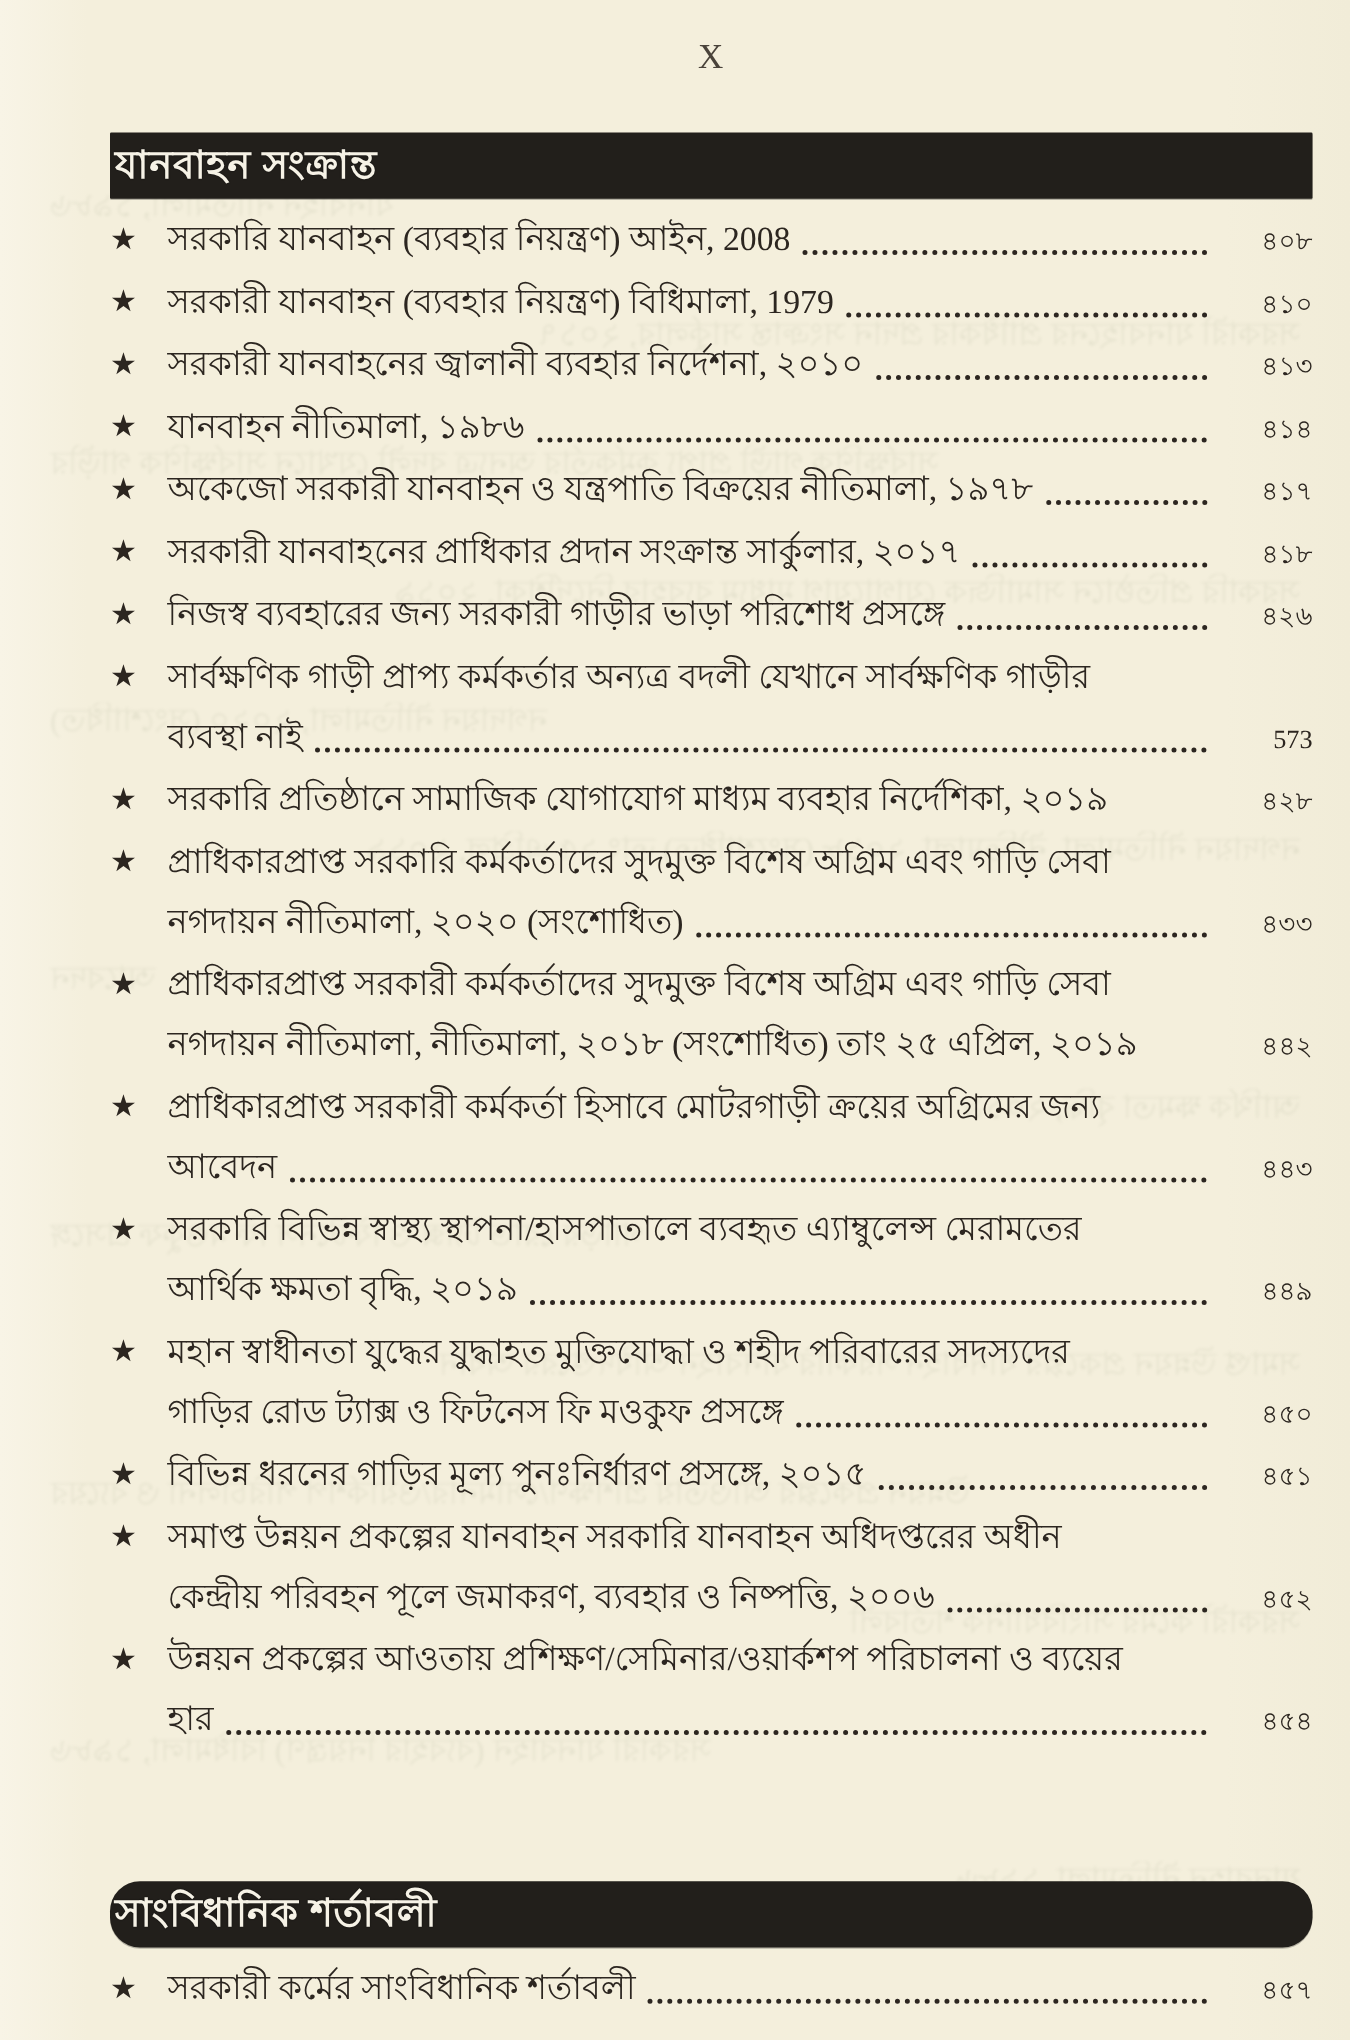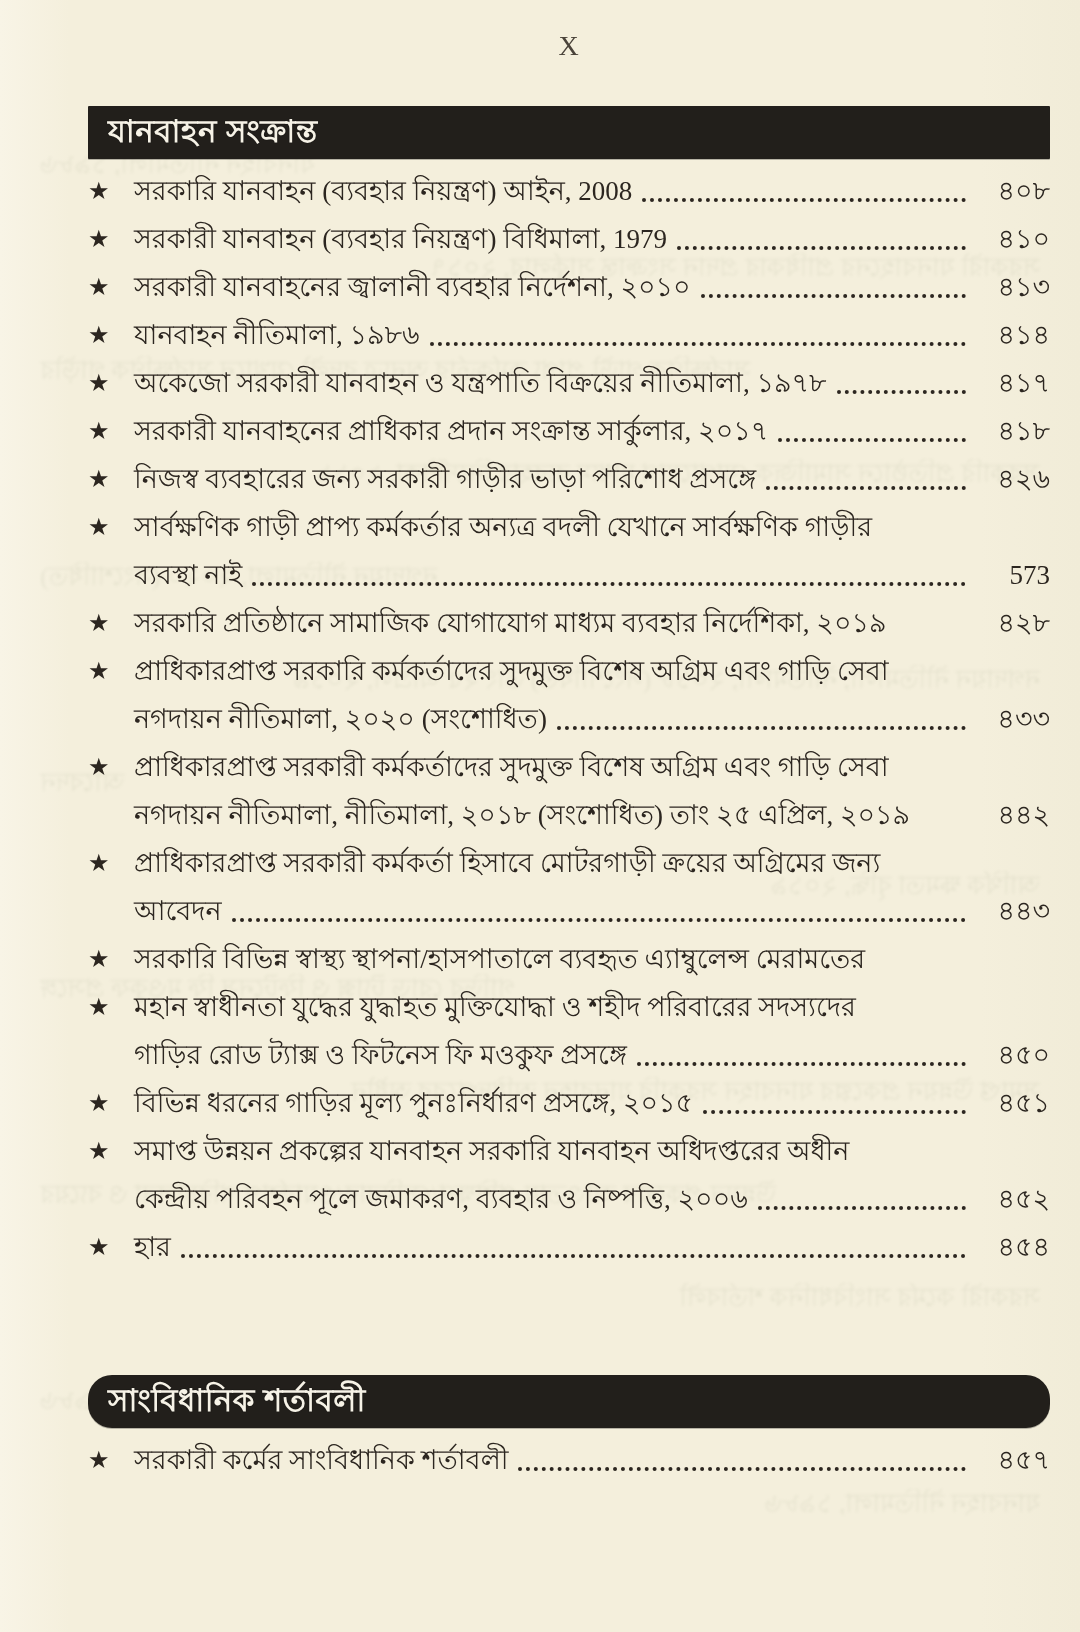--- a/index.html
+++ b/index.html
@@ -29,21 +29,21 @@
   .pageno{
     text-align:center;
     font-size:28px;line-height:40px;
     margin:26px 0 40px 0;
     color:#4a433a;
     letter-spacing:1px;
   }
   .section-bar{
     height:53px;
     display:flex;align-items:center;
-    padding-left:20px;box-sizing:border-box;
+    padding-left:4px;box-sizing:border-box;
     border-radius:1px;
     box-shadow:0 1px 0 rgba(0,0,0,.25);
   }
   .section-bar .bar-label{
     color:#f6f2e6;
     font-size:31px;font-weight:bold;
     font-family:"Liberation Sans","DejaVu Sans",sans-serif;
     letter-spacing:.5px;
     text-shadow:0 0 1px #000;
   }
@@ -63,21 +63,21 @@
   .line-text{flex:0 0 auto;}
   .leader{
     flex:1 1 auto;min-width:18px;
     align-self:flex-end;
     border-bottom:4px dotted currentColor;
     margin:0 12px 13px 10px;
   }
   .leader.no-dots{border-bottom-color:transparent;}
   .page-num{
     flex:0 0 auto;min-width:72px;text-align:right;
-    font-size:27px;
+    font-size:21px;
   }
   .section{margin:0;}
   .section + .section{margin-top:104px;}
 </style>
 </head>
 <body>
 
 <div class="page">
   <div class="ghost-layer" aria-hidden="true">
       <div class="ghost-line" style="top: 150px; color: rgb(141, 148, 120); text-align: right;">যানবাহন নীতিমালা, ১৯৮৬</div>
@@ -234,20 +234,25 @@
                   <span class="page-num">৪৪৩</span>
                 </div>
               </div>
             </div>
             <div class="entry">
               <div class="star-col">★</div>
               <div class="lines-col">
                 <div class="toc-line">
                   <span class="line-text">সরকারি বিভিন্ন স্বাস্থ্য স্থাপনা/হাসপাতালে ব্যবহৃত এ্যাম্বুলেন্স মেরামতের</span>
                 </div>
+                <div class="toc-line">
+                  <span class="line-text">আর্থিক ক্ষমতা বৃদ্ধি, ২০১৯</span>
+                  <span class="leader"></span>
+                  <span class="page-num">৪৪৯</span>
+                </div>
               </div>
             </div>
             <div class="entry">
               <div class="star-col">★</div>
               <div class="lines-col">
                 <div class="toc-line">
                   <span class="line-text">মহান স্বাধীনতা যুদ্ধের যুদ্ধাহত মুক্তিযোদ্ধা ও শহীদ পরিবারের সদস্যদের</span>
                 </div>
                 <div class="toc-line">
                   <span class="line-text">গাড়ির রোড ট্যাক্স ও ফিটনেস ফি মওকুফ প্রসঙ্গে</span>
@@ -275,20 +280,23 @@
                 <div class="toc-line">
                   <span class="line-text">কেন্দ্রীয় পরিবহন পূলে জমাকরণ, ব্যবহার ও নিষ্পত্তি, ২০০৬</span>
                   <span class="leader"></span>
                   <span class="page-num">৪৫২</span>
                 </div>
               </div>
             </div>
             <div class="entry">
               <div class="star-col">★</div>
               <div class="lines-col">
+                <div class="toc-line">
+                  <span class="line-text">উন্নয়ন প্রকল্পের আওতায় প্রশিক্ষণ/সেমিনার/ওয়ার্কশপ পরিচালনা ও ব্যয়ের</span>
+                </div>
                 <div class="toc-line">
                   <span class="line-text">হার</span>
                   <span class="leader"></span>
                   <span class="page-num">৪৫৪</span>
                 </div>
               </div>
             </div>
           </div>
   </div>
 

